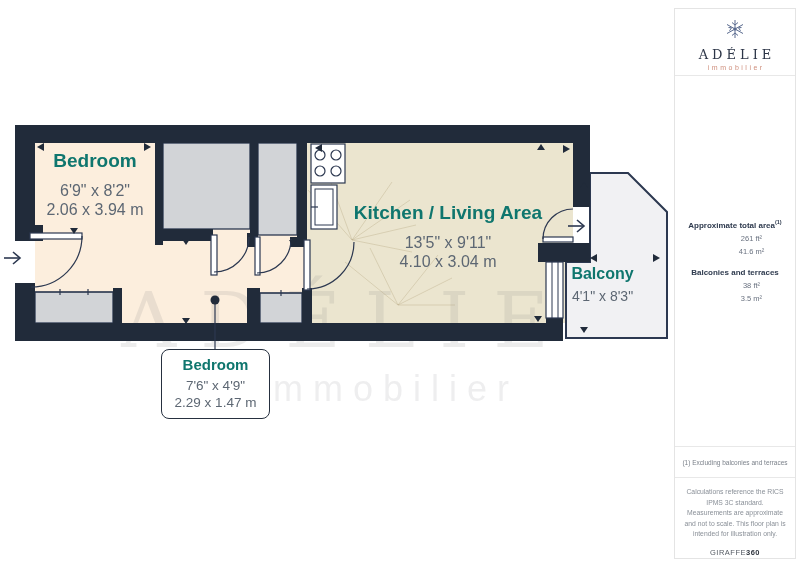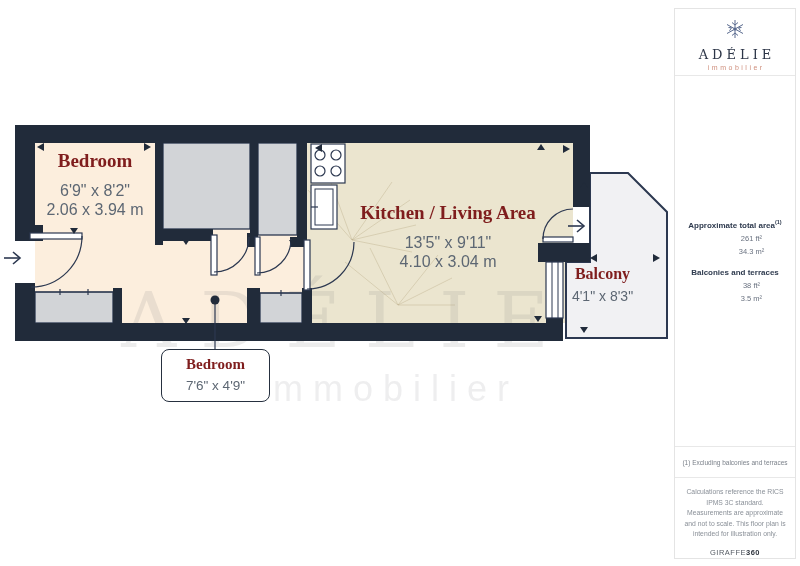--- a/index.html
+++ b/index.html
@@ -11,21 +11,21 @@
   .floor-warm{left:35px;top:143px;width:272px;height:180px;background:#fceedd;}
   .floor-kitchen{left:307px;top:143px;width:266px;height:180px;background:#ebe5cf;}
   
   .wm{position:absolute;color:rgba(125,125,130,0.15);white-space:nowrap;}
   .wm1{left:112px;top:276px;width:470px;text-align:center;
        font-family:"DejaVu Serif",serif;font-size:76px;letter-spacing:24px;}
   .wm2{left:255px;top:368px;width:230px;text-align:center;
        font-size:36px;letter-spacing:10px;color:rgba(125,125,130,0.13);}
   
   .room-label{position:absolute;text-align:center;z-index:6;}
-  .room-name{font-weight:bold;color:#7f1d1d;font-family:Liberation Serif, serif;}
+  .room-name{font-weight:bold;color:#0f766e;}
   .room-dim{color:#5d6773;}
   .lbl-bedroom1{left:23px;top:150px;width:144px;}
   .lbl-bedroom1 .room-name{font-size:19px;margin-bottom:9px;}
   .lbl-bedroom1 .room-dim{font-size:16px;line-height:19px;}
   .lbl-kitchen{left:346px;top:202px;width:204px;}
   .lbl-kitchen .room-name{font-size:19px;margin-bottom:9px;}
   .lbl-kitchen .room-dim{font-size:16px;line-height:19px;}
   .lbl-balcony{left:551px;top:265px;width:103px;}
   .lbl-balcony .room-name{font-size:16px;margin-bottom:5px;}
   .lbl-balcony .room-dim{font-size:14px;line-height:17px;}
@@ -194,41 +194,42 @@
   </div>
 
   <div class="room-label lbl-balcony">
     <div class="room-name">Balcony</div>
     <div class="room-dim">4'1" x 8'3"</div>
   </div>
 
   <div class="callout">
     <div class="room-name">Bedroom</div>
     <div class="room-dim">7'6" x 4'9"</div>
+    <div class="room-dim">2.29 x 1.47 m</div>
   </div>
 
   <aside class="sidebar">
     <div class="sb-logo">
       <svg width="22" height="22" style="position:static">
         <g stroke="#5a6b8f" stroke-width="1" fill="none">
           <line x1="11" y1="2" x2="11" y2="20"></line>
           <line x1="3" y1="6.5" x2="19" y2="15.5"></line>
           <line x1="19" y1="6.5" x2="3" y2="15.5"></line>
           <path d="M8,4.5 L11,7 L14,4.5 M8,17.5 L11,15 L14,17.5 M4.5,9.5 L7.5,9.8 L5.5,12.8 M17.5,9.5 L14.5,9.8 L16.5,12.8"></path>
         </g>
         <circle cx="11" cy="11" r="1.6" fill="#5a6b8f"></circle>
       </svg>
       <div class="sb-logo-name">ADÉLIE</div>
       <div class="sb-logo-sub">immobilier</div>
     </div>
 
     <div class="sb-info">
       <div class="sb-h"><span>Approximate total area</span><sup>(1)</sup></div>
       <div class="sb-v">261 ft²</div>
-      <div class="sb-v">34.3 m²</div>
+      <div class="sb-v">41.6 m²</div>
       <div class="sb-gap"></div>
       <div class="sb-h">Balconies and terraces</div>
       <div class="sb-v">38 ft²</div>
       <div class="sb-v">3.5 m²</div>
     </div>
 
     <div class="sb-foot">
       <div class="sb-foot-text">(1) Excluding balconies and terraces</div>
     </div>
 

